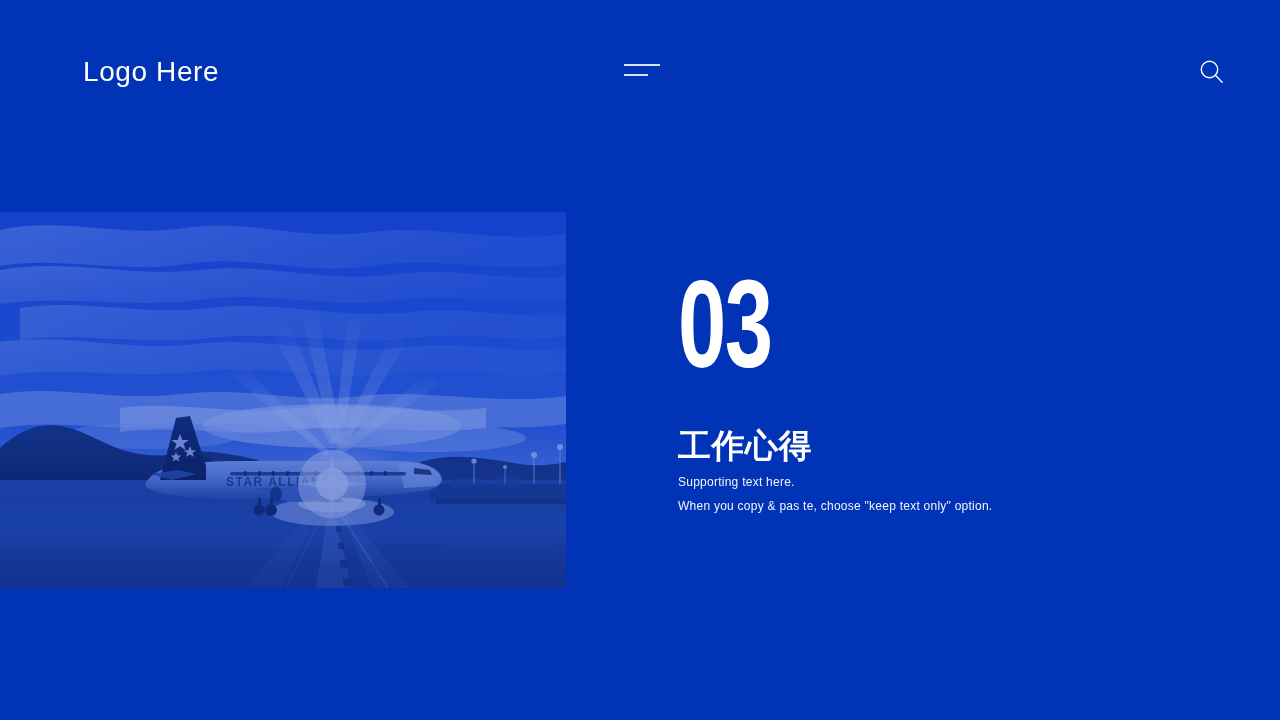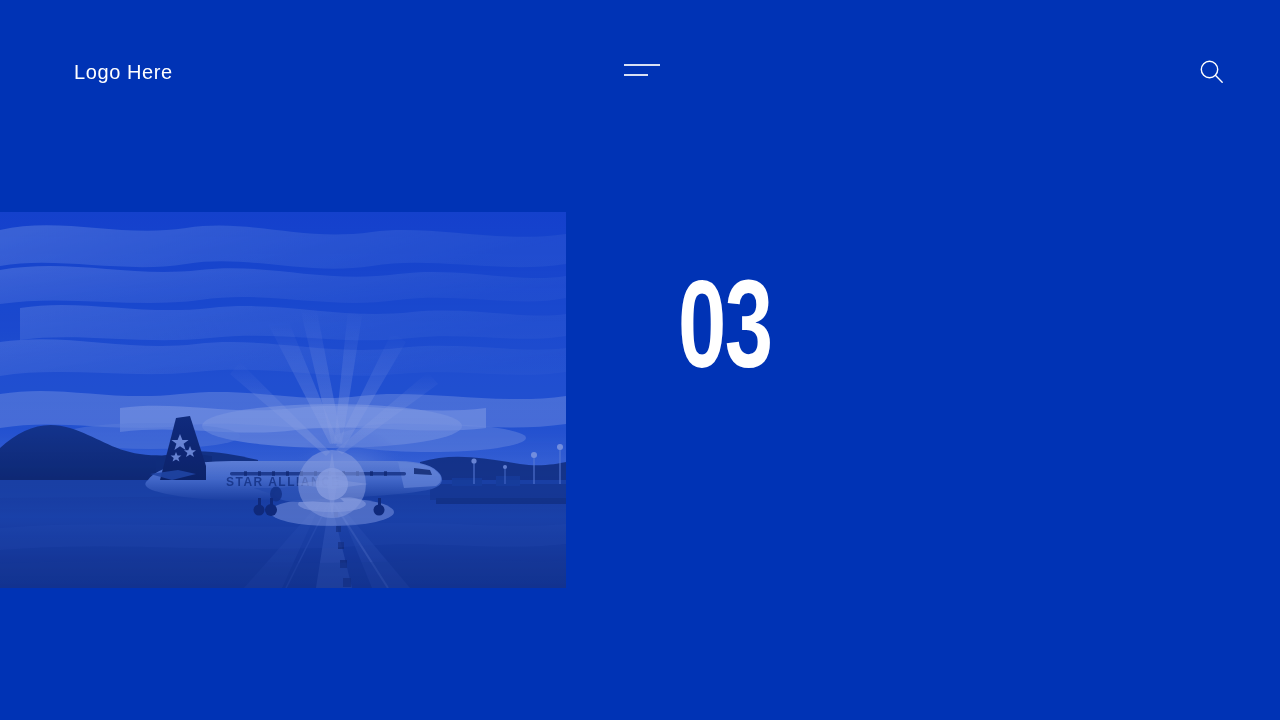--- a/index.html
+++ b/index.html
@@ -24,23 +24,23 @@
 
   
   .topbar {
     position: absolute;
     top: 0; left: 0;
     width: 1280px;
     height: 145px;
   }
   .logo {
     position: absolute;
-    left: 74px;
+    left: 83px;
     top: 60px;
-    font-size: 20px;
+    font-size: 28px;
     font-weight: 400;
     letter-spacing: 0.6px;
     color: #ffffff;
     line-height: 24px;
     white-space: nowrap;
   }
   .menu-icon {
     position: absolute;
     left: 624px;
     top: 62px;
@@ -353,16 +353,21 @@
       </svg>
     </div>
     <div class="photo-tint"></div>
     <div class="photo-tint2"></div>
   </div>
 
   <div class="content">
 
     <div class="big-number">03</div>
 
-
+    <h2 class="cn-title">工作心得</h2>
+
+    <div class="support">
+      <p>Supporting text here.</p>
+      <p>When you copy &amp; pas te, choose "keep text only" option.</p>
+    </div>
   </div>
 
 </div>
 
 </body></html>

